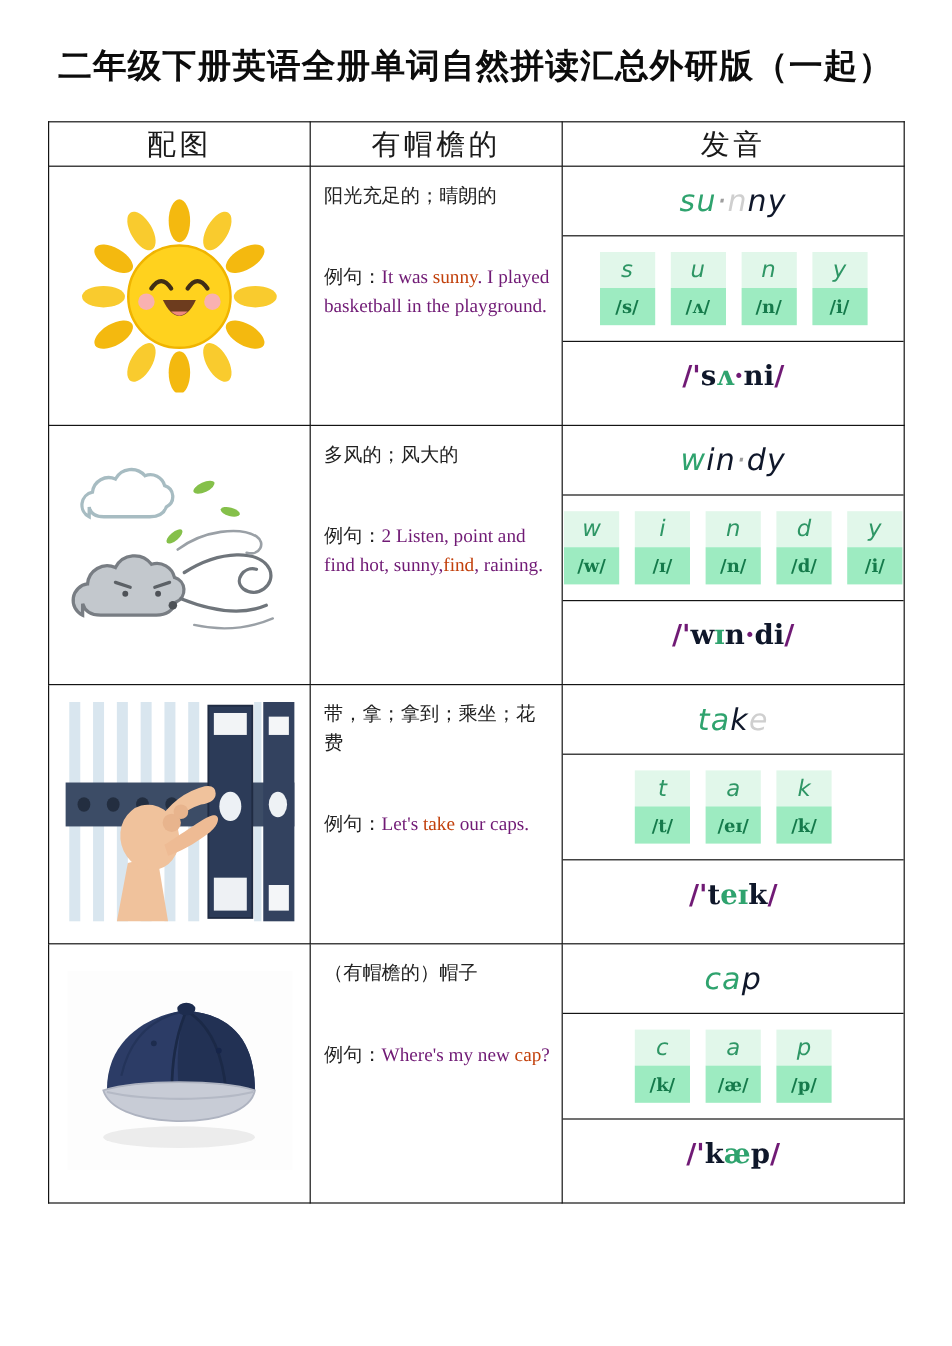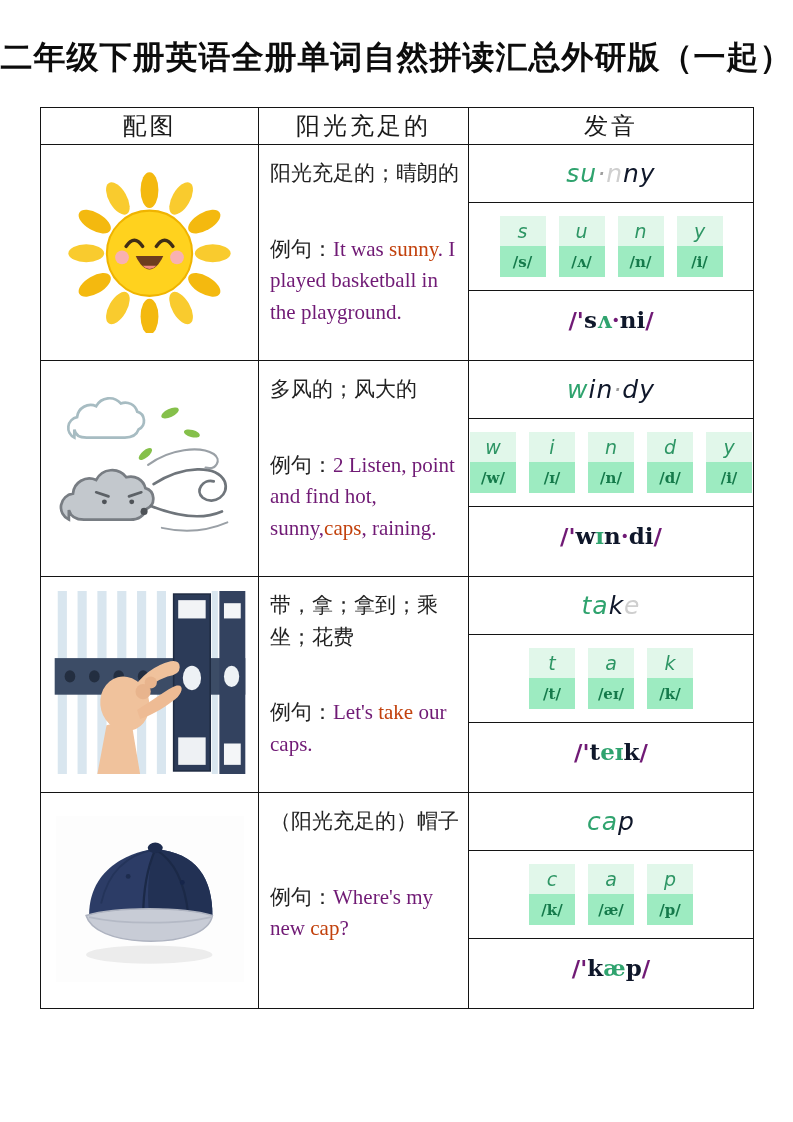--- a/index.html
+++ b/index.html
@@ -1,26 +1,26 @@
 <!DOCTYPE html>
 <html><head>
 <meta charset="utf-8">
 <style>
   html,body{margin:0;padding:0;background:#fff;}
   .page{position:relative;width:793px;height:1122px;background:#ffffff;overflow:hidden;
         font-family:"Liberation Serif",serif;color:#1a1a1a;}
   .title{margin-top:36px;text-align:center;font-family:"Liberation Sans",sans-serif;
-         font-weight:bold;font-size:32px;letter-spacing:1px;color:#0c0c0c;}
+         font-weight:bold;font-size:28px;letter-spacing:1px;color:#0c0c0c;}
   table.vocab{border-collapse:collapse;table-layout:fixed;margin:27px 0 0 40px;width:713px;}
   table.vocab th, table.vocab td{border:1.8px solid #141414;}
   col.c1{width:218px;} col.c2{width:210px;} col.c3{width:285px;}
   th{height:34px;font-weight:normal;font-size:24px;letter-spacing:3px;}
   td{height:202px;padding:0;vertical-align:top;}
   .img-cell{text-align:center;vertical-align:middle;}
-  .def-cell{padding:13px 8px 0 11px;font-size:21px;line-height:1.5;}
+  .def-cell{padding:13px 8px 0 11px;font-size:16px;line-height:1.5;}
   .meaning{color:#222;}
   .example{margin-top:44px;color:#222;}
   .pron-wrap{display:flex;flex-direction:column;height:202px;}
   .p-word{height:57px;flex:0 0 57px;display:flex;align-items:center;justify-content:center;
           border-bottom:1.8px solid #141414;font-family:"DejaVu Sans",sans-serif;
           font-style:italic;font-size:25px;letter-spacing:1px;}
   .p-blocks{flex:1;display:flex;align-items:center;justify-content:center;gap:13px;
             border-bottom:1.8px solid #141414;}
   .block{width:46px;}
   .block .letter{background:#e1f7ea;height:30px;display:flex;align-items:center;justify-content:center;
@@ -47,21 +47,21 @@
 
   <table class="vocab">
     <colgroup>
         <col class="c1">
         <col class="c2">
         <col class="c3">
       </colgroup>
     <thead>
       <tr>
         <th>配图</th>
-        <th>阳光充足的</th>
+        <th>有帽檐的</th>
         <th>发音</th>
       </tr>
     </thead>
     <tbody>
   <tr>
     <td class="img-cell">
       <span><svg id="art-0" width="165" height="165" viewBox="0 0 120 120">
     <g transform="translate(60,62)">
       <g>
         <ellipse rx="6.5" ry="13" cy="-46" fill="#f4b90f" transform="rotate(0)"></ellipse>
@@ -147,21 +147,21 @@
     <circle cx="71" cy="90" r="2.6" fill="#4e5257"></circle>
     <path d="M78,70 C100,56 124,56 130,68 C134,78 122,86 114,80 C108,75 114,66 122,68" fill="none" stroke="#6f757b" stroke-width="2" stroke-linecap="round"></path>
     <path d="M76,86 C96,94 114,96 128,90" fill="none" stroke="#6f757b" stroke-width="2" stroke-linecap="round"></path>
     <path d="M74,56 C90,44 112,42 122,48 C128,52 124,60 116,58" fill="none" stroke="#9aa0a6" stroke-width="1.6" stroke-linecap="round"></path>
     <path d="M84,102 C102,106 118,104 132,98" fill="none" stroke="#9aa0a6" stroke-width="1.4" stroke-linecap="round"></path>
   </svg></span>
     </td>
     <td class="def-cell">
       <div class="meaning">多风的；风大的</div>
       <div class="example">
-        <span>例句：</span><span><span class="seg-black">2 Listen, point and find hot, sunny,</span><span class="seg-kw">caps</span><span class="seg-black">, raining.</span></span>
+        <span>例句：</span><span><span class="seg-black">2 Listen, point and find hot, sunny,</span><span class="seg-kw">find</span><span class="seg-black">, raining.</span></span>
       </div>
     </td>
     <td>
       <div class="pron-wrap">
         <div class="p-word">
                 <span class="seg-green">w</span>
                 <span class="seg-yellow">in</span>
                 <span class="seg-dot">·</span>
                 <span class="seg-yellow">dy</span>
               </div>
@@ -288,21 +288,21 @@
     <path d="M66,22 C80,30 86,46 88,66" fill="none" stroke="#1b2947" stroke-width="1.5"></path>
     <path d="M66,22 C44,26 34,40 30,58" fill="none" stroke="#24345a" stroke-width="1.2"></path>
     <ellipse cx="66" cy="21" rx="5" ry="3.5" fill="#1d2c4e"></ellipse>
     <circle cx="48" cy="40" r="1.6" fill="#1d2c4e"></circle>
     <circle cx="84" cy="44" r="1.6" fill="#16254a"></circle>
     <path d="M20,66 C40,60 84,60 104,66 C102,77 84,84 58,83 C38,82 23,76 20,66 Z" fill="#c8ccd6" stroke="#aeb3c0" stroke-width="1"></path>
     <path d="M22,67 C44,72 82,72 103,67" fill="none" stroke="#b4b9c5" stroke-width="1.2"></path>
   </svg></span>
     </td>
     <td class="def-cell">
-      <div class="meaning">（阳光充足的）帽子</div>
+      <div class="meaning">（有帽檐的）帽子</div>
       <div class="example">
         <span>例句：</span><span><span class="seg-black">Where's my new </span><span class="seg-kw">cap</span><span class="seg-black">?</span></span>
       </div>
     </td>
     <td>
       <div class="pron-wrap">
         <div class="p-word">
                 <span class="seg-green">ca</span>
                 <span class="seg-yellow">p</span>
               </div>

